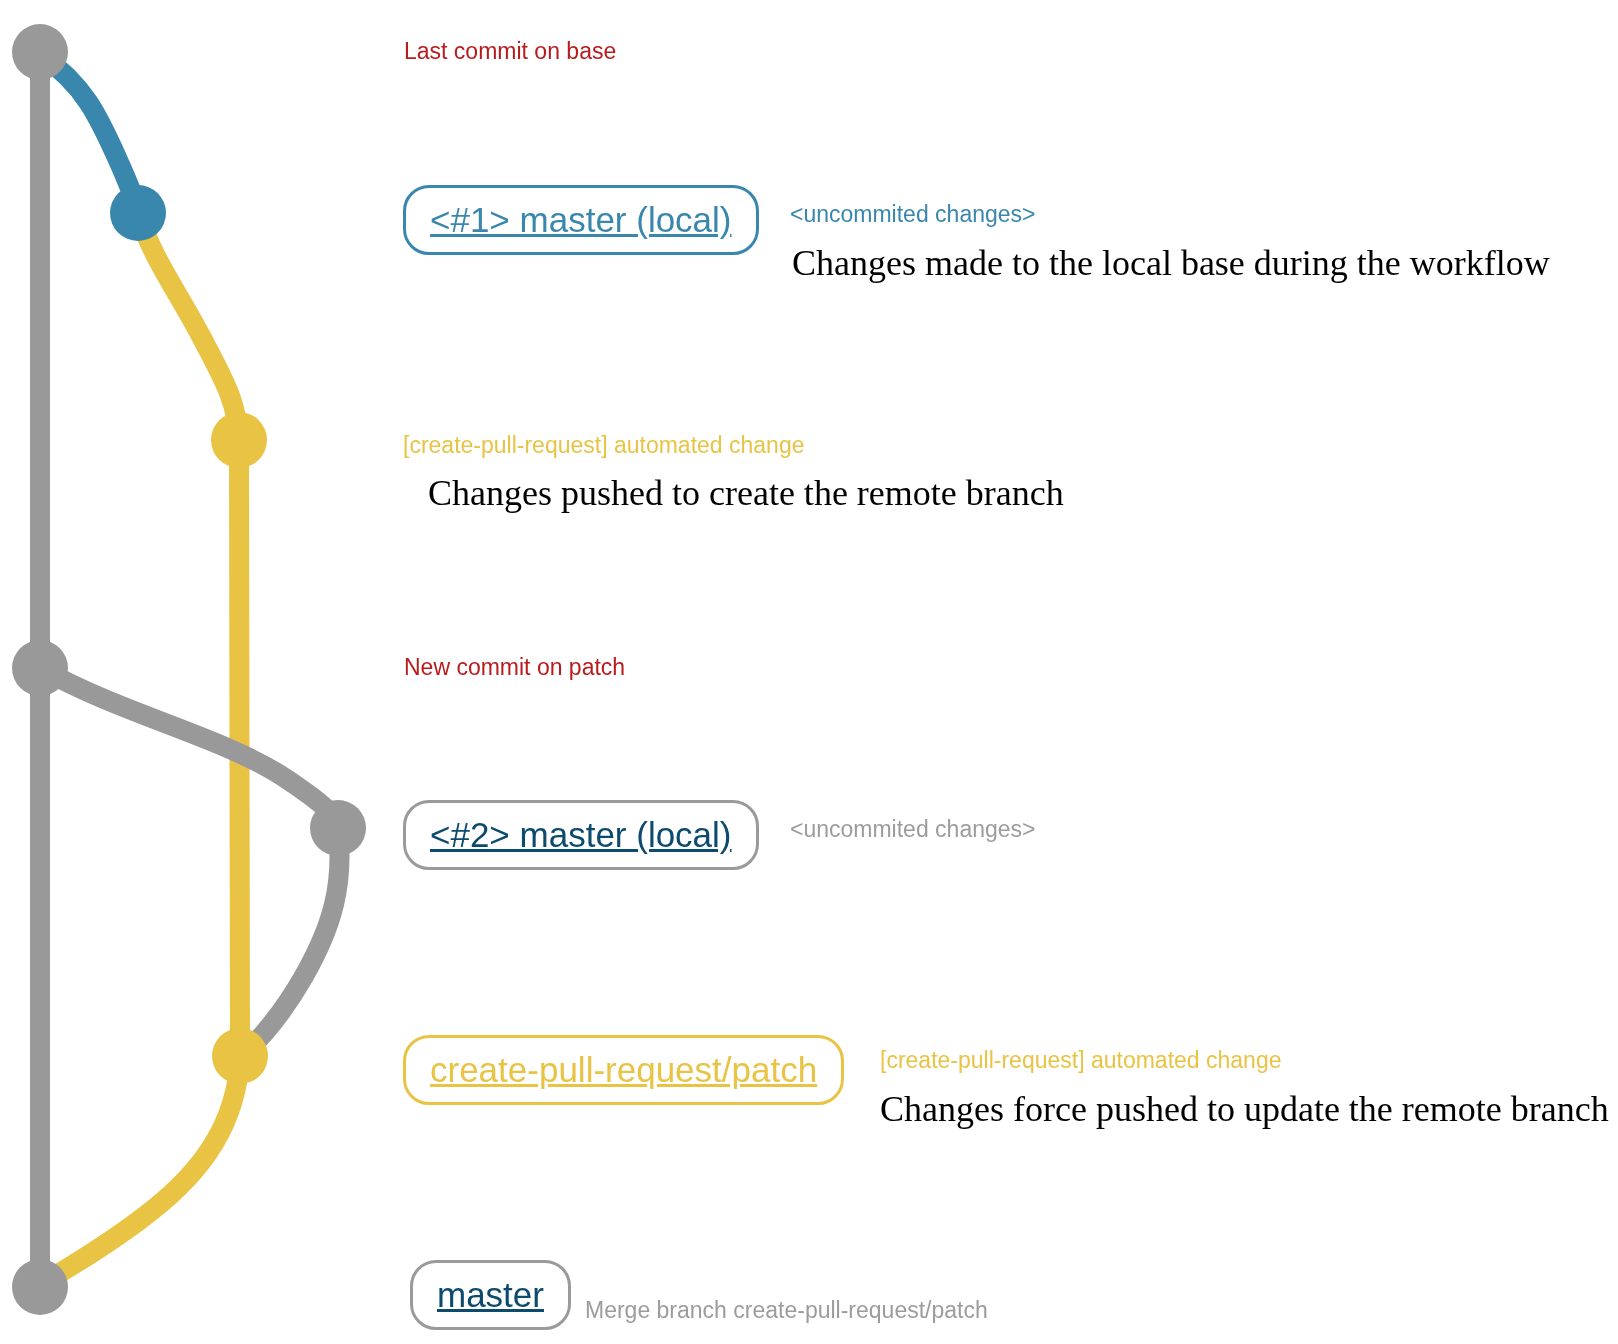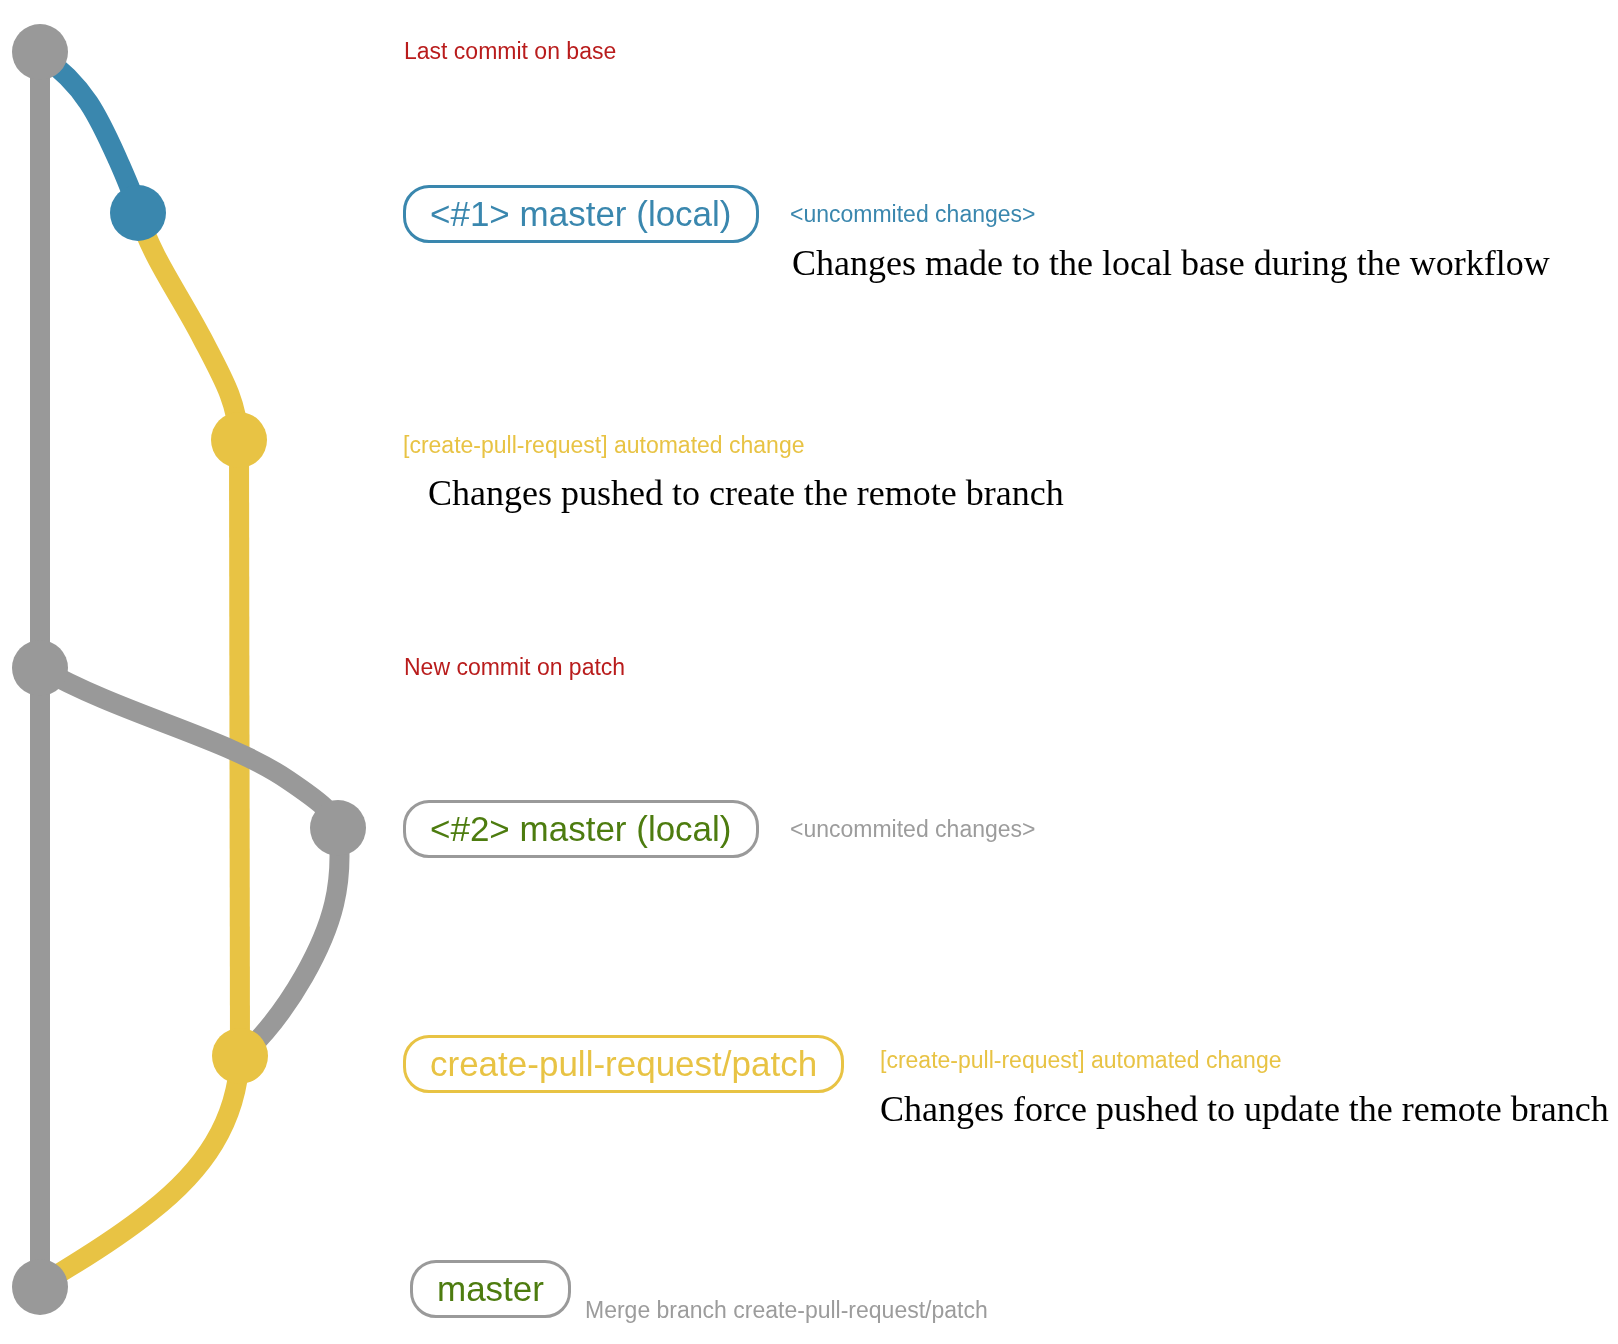--- a/index.html
+++ b/index.html
@@ -18,50 +18,51 @@
     color: #b91c1c;
     font-size: 23px;
     line-height: 44px;
     white-space: nowrap;
   }
   .badge {
     position: absolute;
     display: inline-flex;
     align-items: center;
     justify-content: center;
-    height: 58px;
+    height: 70px;
     padding: 8px 24px;
     border: 3px solid #999999;
     border-radius: 26px;
     box-sizing: border-box;
     font-size: 35px;
     white-space: nowrap;
     color: #999999;
     background: #ffffff;
+    text-decoration: underline;
   }
   .msg {
     position: absolute;
     font-size: 23px;
     line-height: 44px;
     white-space: nowrap;
   }
   .desc {
     position: absolute;
     font-family: "Liberation Serif", "DejaVu Serif", serif;
     color: #000000;
     font-size: 36px;
     line-height: 34px;
     white-space: nowrap;
   }
   .c-blue   { color: #3a87ae; }
   .b-blue   { border-color: #3a87ae; color: #3a87ae; }
   .c-yellow { color: #e8c344; }
   .b-yellow { border-color: #e8c344; color: #e8c344; margin-top: 8px; }
   .c-gray   { color: #9c9c9c; }
-  .b-gray   { border-color: #9a9a9a; color: #4d7c0f; }
+  .b-gray   { border-color: #9a9a9a; color: #0c4a6e; }
 </style>
 </head>
 <body>
 
 <div class="stage">
 
   <svg class="graph-svg" width="400" height="1344" viewBox="0 0 400 1344">
 
     <path d="M 40 52 L 40 1287" stroke="#999999" stroke-width="20" fill="none"></path>
 

